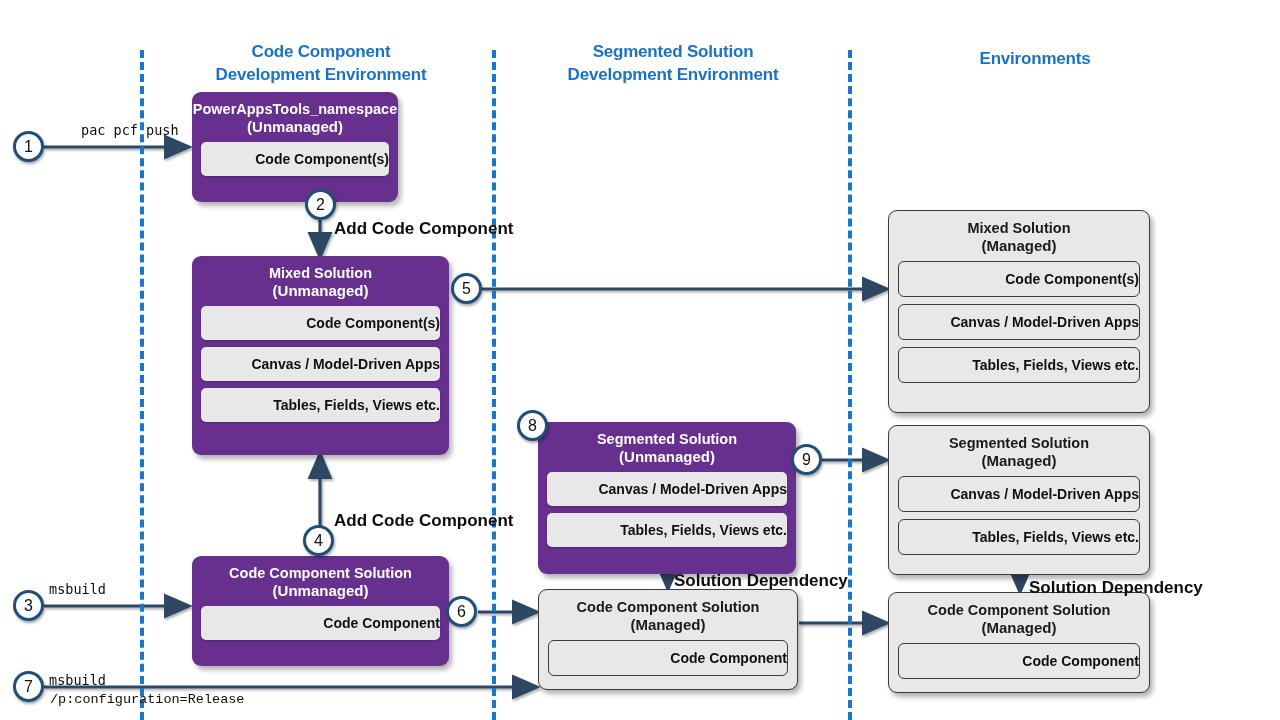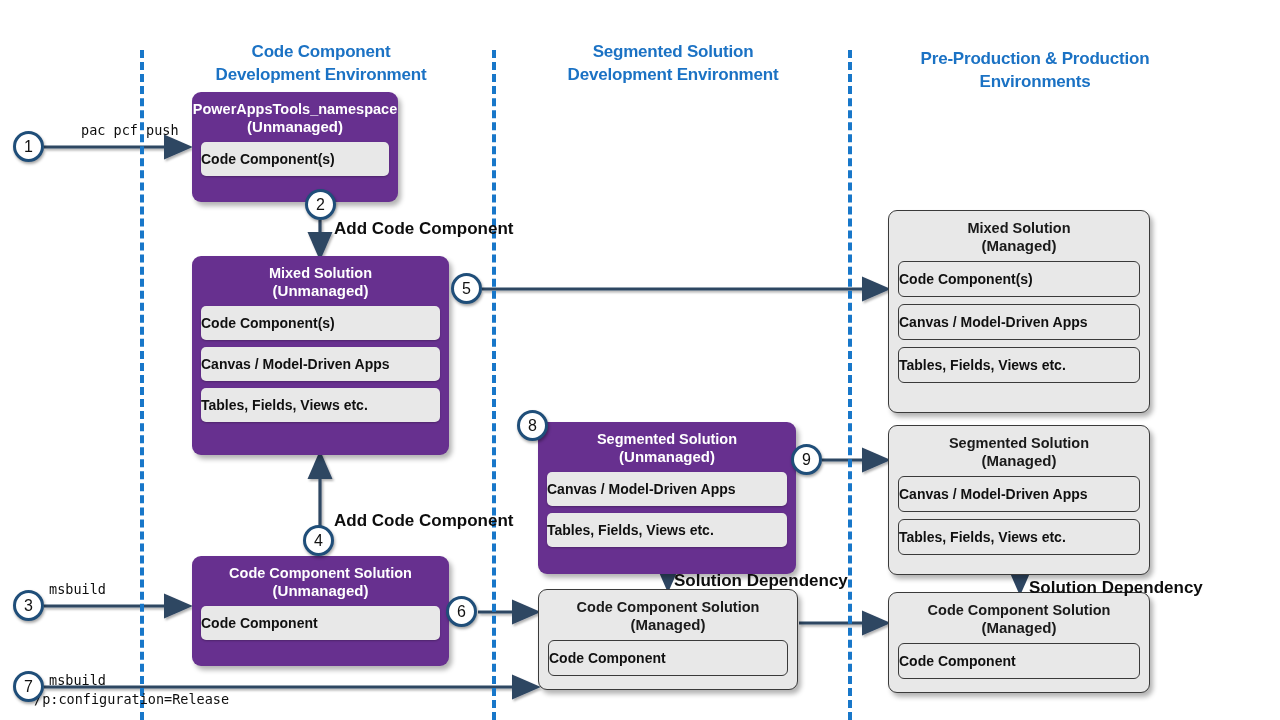--- a/index.html
+++ b/index.html
@@ -33,21 +33,21 @@
   .box-title{
     text-align:center;font-weight:bold;font-size:14.5px;line-height:18px;
     padding-top:8px;
   }
   .box.purple .box-title{color:#ffffff;}
   .box.grey .box-title{color:#1a1a1a;}
   .box-sub{display:block;font-weight:bold;font-size:15px;line-height:17px;}
 
   .chip{
     margin:7px 9px 0 9px;background:#E8E8E8;border-radius:5px;
-    text-align:left;font-weight:bold;font-size:14px;color:#101010;
+    text-align:right;font-weight:bold;font-size:14px;color:#101010;
     height:34px;line-height:34px;
   }
   .box.purple .chip{border:none;box-shadow:0 1px 2px rgba(0,0,0,.25);}
   .box.grey  .chip{border:1px solid #3A3A3A;background:#E8E8E8;}
   .box.grey  .chip{border-radius:6px;}
 
   
   .step{
     position:absolute;width:31px;height:31px;border-radius:50%;
     background:#ffffff;border:3px solid #1F4E79;
@@ -115,21 +115,20 @@
 
 <div class="col-title" style="left:178px;top:40px;width:286px;">
   <div>Code Component</div>
   <div>Development Environment</div>
 </div>
 <div class="col-title" style="left:530px;top:40px;width:286px;">
   <div>Segmented Solution</div>
   <div>Development Environment</div>
 </div>
 <div class="col-title" style="left:880px;top:47px;width:310px;">
-  <div>Pre-Production &amp; Production</div>
   <div>Environments</div>
 </div>
 
 <div class="box purple" style="left:192px;top:92px;width:206px;height:110px;">
   <div class="box-title">
     <span>PowerAppsTools_namespace</span>
     <span class="box-sub">(Unmanaged)</span>
   </div>
   <div class="chip">Code Component(s)</div>
 </div>
@@ -192,21 +191,21 @@
   <div class="box-title">
     <span>Code Component Solution</span>
     <span class="box-sub">(Managed)</span>
   </div>
   <div class="chip">Code Component</div>
 </div>
 
 <div class="cmd" style="left:49px;top:121px;margin-left:32px;">pac pcf push</div>
 <div class="cmd" style="left:49px;top:580px;">msbuild</div>
 <div class="cmd" style="left:49px;top:671px;">msbuild</div>
-<div class="cmd" style="left:34px;top:690px;">/p:configuration=Release</div>
+<div class="cmd" style="left:50px;top:690px;font-family:Liberation Mono, monospace;">/p:configuration=Release</div>
 
 <div class="lbl" style="left:334px;top:219px;">Add Code Component</div>
 <div class="lbl" style="left:334px;top:511px;">Add Code Component</div>
 
 <div class="lbl" style="left:674px;top:571px;">Solution Dependency</div>
 <div class="lbl" style="left:1029px;top:578px;">Solution Dependency</div>
 
 <div class="step" style="left:13px;top:131px;">1</div>
 <div class="step" style="left:305px;top:189px;">2</div>
 <div class="step" style="left:13px;top:590px;">3</div>

